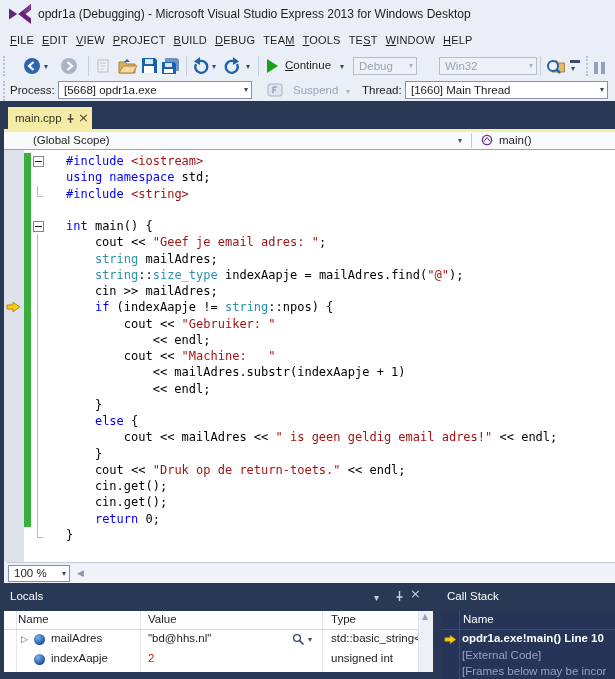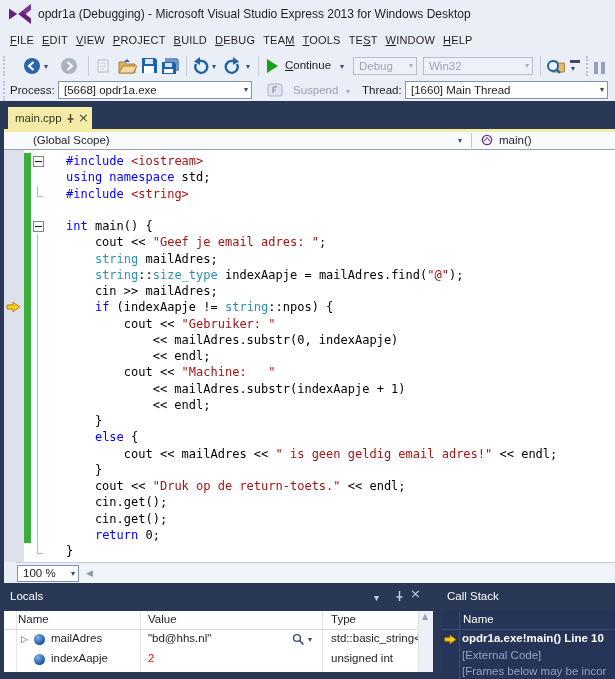--- a/index.html
+++ b/index.html
@@ -61,21 +61,21 @@
   .lf{width:15px;flex:none;position:relative;}
   .lf.fb::before{content:"";position:absolute;left:6px;top:0;bottom:0;width:1px;background:#b9b9b9;}
   .lf.fe::before{content:"";position:absolute;left:6px;top:0;height:62%;width:1px;background:#b9b9b9;}
   .lf.fe::after{content:"";position:absolute;left:6px;top:62%;width:6px;height:1px;background:#b9b9b9;}
   .fbox{position:absolute;left:2px;top:3px;width:9px;height:9px;border:1px solid #848484;background:#fff;}
   .fbox::after{content:"";position:absolute;left:1px;right:1px;top:4px;height:1px;background:#1e1e1e;}
   .lt{font-family:"DejaVu Sans Mono",monospace;font-size:12px;line-height:16.25px;white-space:pre;margin-left:20px;}
   .c-kw{color:var(--kw);} .c-ty{color:var(--ty);} .c-st{color:var(--st);} .c-pl{color:#000;}
 
   
-  .hscroll{position:absolute;left:16px;top:562px;right:0;height:30px;background:var(--chrome);border-top:1px solid #c6ccdb;box-sizing:border-box;}
+  .hscroll{position:absolute;left:7px;top:562px;right:0;height:30px;background:var(--chrome);border-top:1px solid #c6ccdb;box-sizing:border-box;}
   .htrack{position:absolute;left:64px;top:1px;right:0;bottom:1px;background:#f0f3f9;}
   .zoom-combo{position:absolute;left:1px;top:2px;width:62px;height:17px;background:#fff;border:1px solid #8591ad;box-sizing:border-box;}
   .zoom-combo .zl{position:absolute;left:5px;top:1px;font-size:11.5px;}
   .zoom-combo .cbt{position:absolute;right:3px;top:4px;font-size:8px;color:#3b4a66;line-height:8px;}
   .hleft{position:absolute;left:70px;top:5px;font-size:9px;color:#8d97ab;line-height:10px;}
 
   
   .panel-bg{position:absolute;left:0;top:583px;right:0;bottom:0;background:var(--navy);}
   .ptitle{position:absolute;font-size:11.5px;color:#fff;}
   .picon{position:absolute;color:#c8d0e2;font-size:10px;line-height:10px;}
@@ -192,21 +192,21 @@
     <svg class="icon" style="left:266px;top:7px" width="13" height="14">
       <polygon points="1,0 12,7 1,14" fill="#17a317"></polygon>
     </svg>
     <span class="continue-lbl" style="left:285px"><u>C</u>ontinue</span>
     <span class="caret glyph" style="left:340px;top:11px">▾</span>
 
     <div class="combo dis" style="left:353px;top:57px;width:64px;position:fixed">
       <span>Debug</span>
       <span class="cbt glyph">▾</span>
     </div>
-    <div class="combo dis" style="left:423px;top:57px;width:110px;position:fixed">
+    <div class="combo dis" style="left:439px;top:57px;width:98px;position:fixed">
       <span>Win32</span>
       <span class="cbt glyph">▾</span>
     </div>
 
     <div class="tsep" style="left:540px"></div>
 
     <svg class="icon" style="left:546px;top:5px" width="20" height="18">
       <path d="M6,4 h5 l1.5,2 h6 v9 H6 z" fill="#e8b964" stroke="#a8843f"></path>
       <circle cx="7" cy="9" r="5" fill="#eef3fa" stroke="#1b62ae" stroke-width="2"></circle>
       <path d="M10.5,12.5 L14,16" stroke="#1b62ae" stroke-width="2.4"></path>
@@ -327,26 +327,20 @@
           </div>
           <div class="lg on"></div>
           <div class="lf fb"></div>
           <span class="lt"><span class="c-pl">    </span><span class="c-kw">if</span><span class="c-pl"> (indexAapje != </span><span class="c-ty">string</span><span class="c-pl">::npos) {</span></span>
         </div>
         <div class="line">
           <div class="lm"></div>
           <div class="lg on"></div>
           <div class="lf fb"></div>
           <span class="lt"><span class="c-pl">        cout &lt;&lt; </span><span class="c-st">"Gebruiker: "</span></span>
-        </div>
-        <div class="line">
-          <div class="lm"></div>
-          <div class="lg on"></div>
-          <div class="lf fb"></div>
-          <span class="lt"><span class="c-pl">            &lt;&lt; mailAdres.substr(0, indexAapje)</span></span>
         </div>
         <div class="line">
           <div class="lm"></div>
           <div class="lg on"></div>
           <div class="lf fb"></div>
           <span class="lt"><span class="c-pl">            &lt;&lt; endl;</span></span>
         </div>
         <div class="line">
           <div class="lm"></div>
           <div class="lg on"></div>

